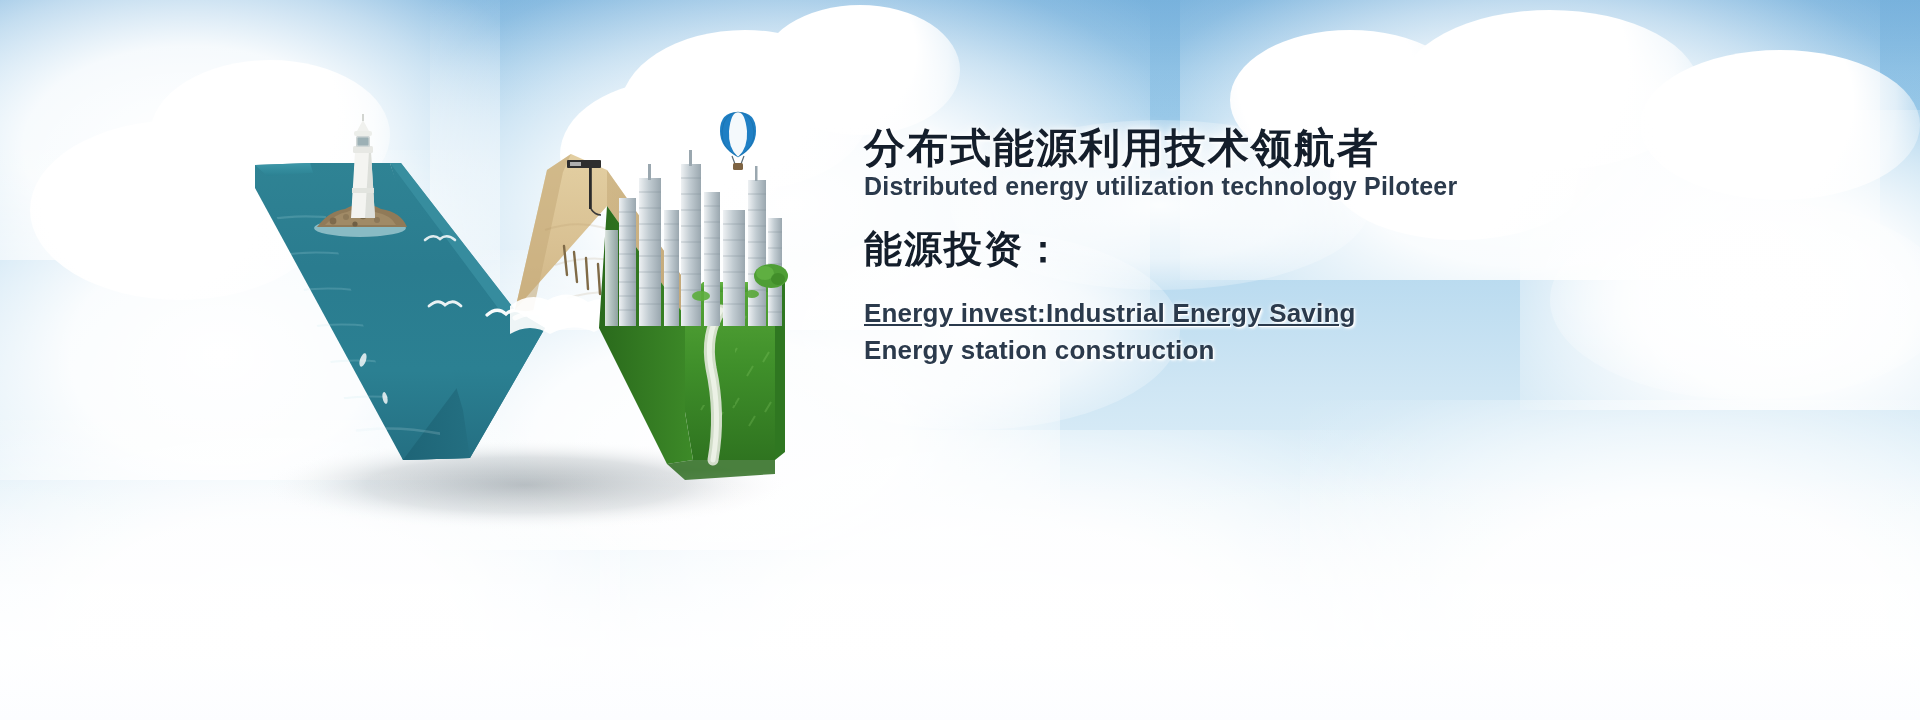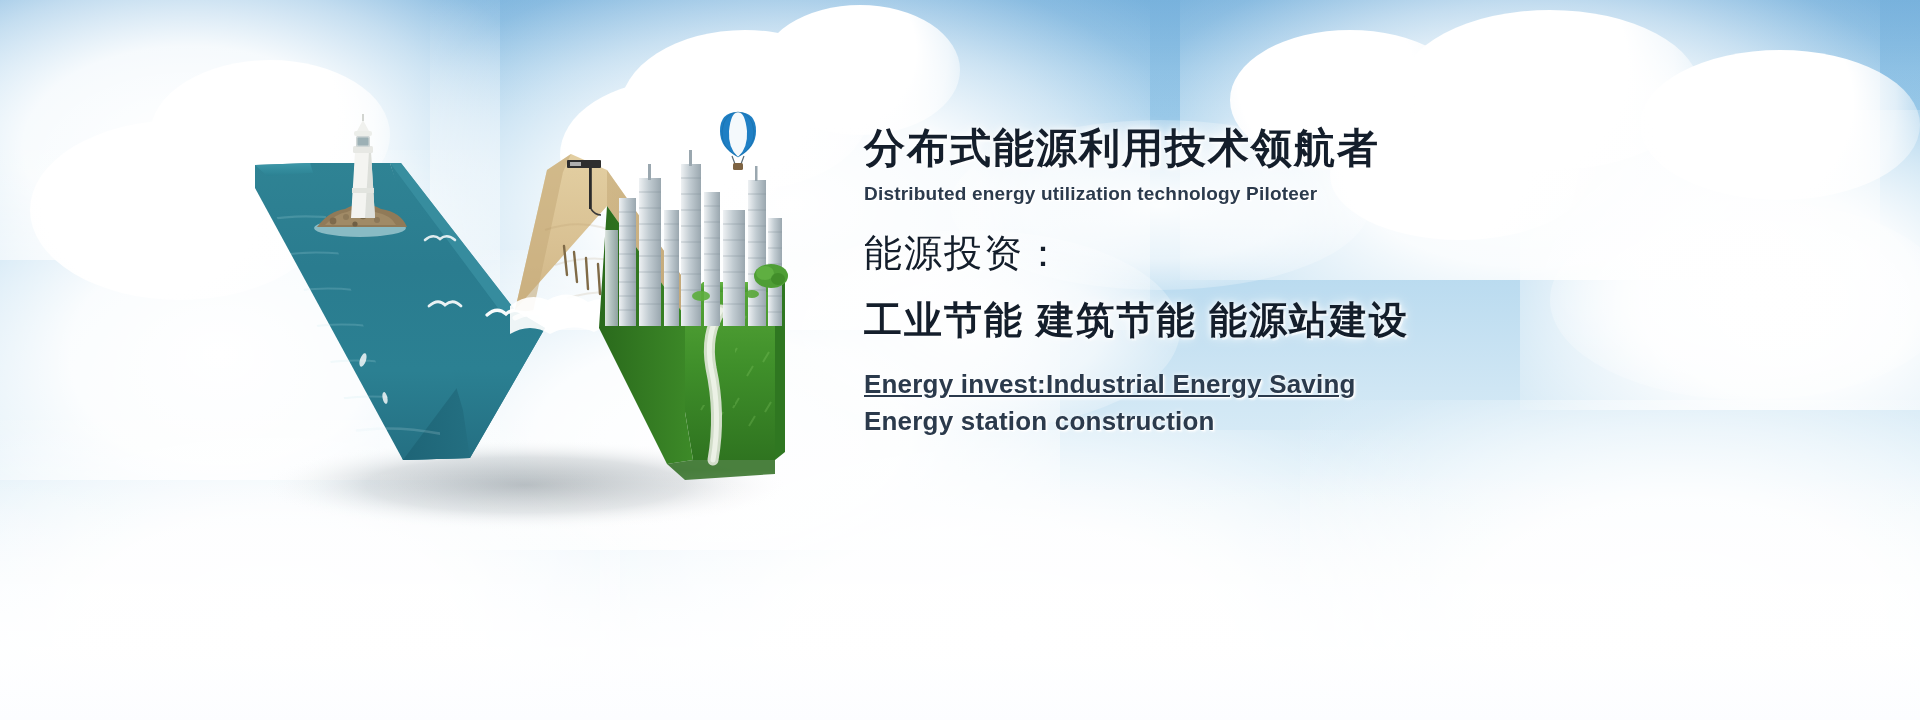--- a/index.html
+++ b/index.html
@@ -80,35 +80,34 @@
     letter-spacing: 2px;
     color: #141e2b;
     line-height: 1.12;
     white-space: nowrap;
     text-shadow:
       0 0 6px rgba(255,255,255,0.95),
       0 0 14px rgba(255,255,255,0.85),
       2px 2px 0 rgba(255,255,255,0.55);
   }
   .l-en-sub {
-    margin-top: 11px;
-    font-size: 19px;
+    font-size: 25px;
     font-weight: 700;
     color: #2b3a4c;
     letter-spacing: 0.2px;
     white-space: nowrap;
     text-shadow:
       0 0 5px rgba(255,255,255,0.95),
       1px 1px 0 rgba(255,255,255,0.9),
       2px 2px 2px rgba(255,255,255,0.6);
   }
   .l-cn-2 {
     margin-top: 23px;
     font-size: 38px;
-    font-weight: 400;
+    font-weight: 700;
     letter-spacing: 2px;
     color: #141e2b;
     white-space: nowrap;
     text-shadow:
       0 0 6px rgba(255,255,255,0.95),
       0 0 14px rgba(255,255,255,0.85),
       2px 2px 0 rgba(255,255,255,0.55);
   }
   .l-cn-3 {
     margin-top: 16px;
@@ -387,21 +386,20 @@
     </svg>
   </div>
 
   <div id="copy">
     <div class="l-cn-head">分布式能源利用技术领航者</div>
 
     <div class="l-en-sub">Distributed energy utilization technology Piloteer</div>
 
     <div class="l-cn-2">能源投资：</div>
 
-    <div class="l-cn-3">工业节能  建筑节能  能源站建设</div>
 
     <div class="l-en first">Energy invest:Industrial Energy Saving</div>
     <div class="l-en">Energy station construction</div>
   </div>
 
   <div class="bottom-haze"></div>
 
 </div>
 
 </body></html>

